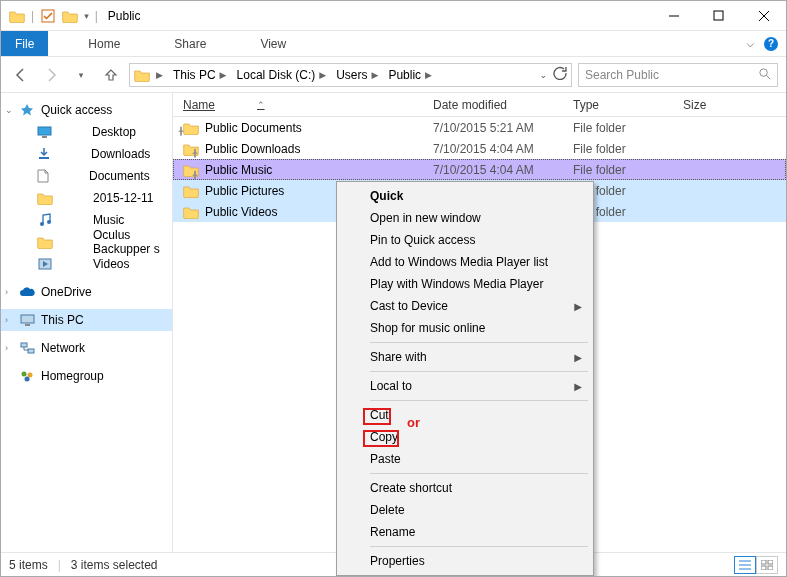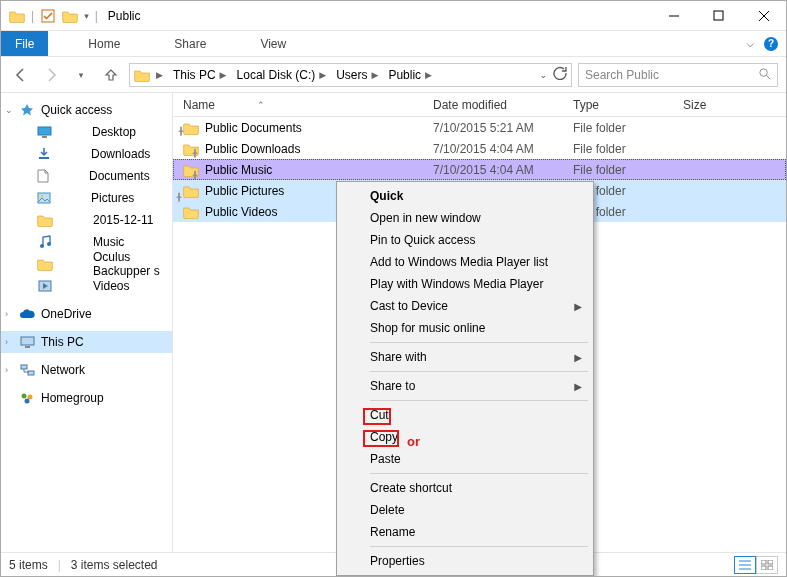--- a/index.html
+++ b/index.html
@@ -45,21 +45,21 @@
 .pin svg { width: 10px; height: 10px; fill: #8d8d8d; }
 
 
 .ic { width: 16px; height: 16px; display: inline-flex; align-items: center; justify-content: center; }
 .folder-svg { width: 16px; height: 14px; }
 
 
 .content { flex: 1; display: flex; flex-direction: column; }
 .col-headers { height: 24px; display: flex; align-items: center; border-bottom: 1px solid #e5e5e5; color: #3b3b3b; }
 .col { padding-left: 10px; }
-.col.name { width: 250px; display:flex; align-items:center; gap:42px; }
+.col.name { width: 250px; display:flex; align-items:center; gap:42px;text-decoration:underline; }
 .col.date { width: 140px; }
 .col.type { width: 110px; }
 .col.size { flex: 1; }
 .sort-arrow { font-size: 9px; color: #666; }
 
 .rows { flex: 1; }
 .row { height: 21px; display: flex; align-items: center; }
 .row.sel { background: #cde8ff; }
 .row.sel-focus { background: #c4b5fd; outline: 1px dotted #555; outline-offset: -1px; }
 .cell { padding-left: 10px; color: #000; white-space: nowrap; overflow: hidden; }
@@ -245,33 +245,20 @@
                 <path d="M8 1v3h3" fill="none" stroke="#888"></path>
               </svg>
             </span>
             <span>Documents</span>
             <span class="pin"><svg viewBox="0 0 12 12">
                 <path d="M5 1h2v4l2 1v1H7v4l-1 1-1-1V7H3V6l2-1z"></path>
               </svg></span>
           </div>
           <div class="side-item child">
             <span class="ic">
-              <svg width="14" height="12" viewBox="0 0 14 12">
-                <rect x="1" y="1" width="12" height="10" fill="#bcdff4" stroke="#4a92c6"></rect>
-                <circle cx="5" cy="4" r="1.3" fill="#f4c33c"></circle>
-                <path d="M1 10l4-4 3 3 2-2 3 3" fill="none" stroke="#4a92c6"></path>
-              </svg>
-            </span>
-            <span>Pictures</span>
-            <span class="pin"><svg viewBox="0 0 12 12">
-                <path d="M5 1h2v4l2 1v1H7v4l-1 1-1-1V7H3V6l2-1z"></path>
-              </svg></span>
-          </div>
-          <div class="side-item child">
-            <span class="ic">
               <svg width="16" height="14" viewBox="0 0 24 20">
                 <path d="M1 4h8l2 3h12v11a2 2 0 0 1-2 2H3a2 2 0 0 1-2-2z" fill="#ffd76b" stroke="#d9a43b"></path>
               </svg>
             </span>
             <span>2015-12-11</span>
           </div>
           <div class="side-item child">
             <span class="ic">
               <svg width="13" height="14" viewBox="0 0 13 14">
                 <path d="M4 11V2l7-1v8" fill="none" stroke="#2f72b7" stroke-width="1.3"></path>
@@ -471,21 +458,21 @@
     <div class="ctx-item">
       <span>Shop for music online</span>
     </div>
     <div class="ctx-sep"></div>
     <div class="ctx-item">
       <span>Share with</span>
       <span class="sub">▶</span>
     </div>
     <div class="ctx-sep"></div>
     <div class="ctx-item">
-      <span>Share to</span>
+      <span>Local to</span>
       <span class="sub">▶</span>
     </div>
     <div class="ctx-sep"></div>
     <div class="ctx-item">
       <span>Cut</span>
     </div>
     <div class="ctx-item">
       <span>Copy</span>
     </div>
     <div class="ctx-item">
@@ -502,13 +489,13 @@
       <span>Rename</span>
     </div>
     <div class="ctx-sep"></div>
     <div class="ctx-item">
       <span>Properties</span>
     </div>
   </div>
 
 <div class="annot-box" style="left:362px; top:407px; width:28px; height:17px;"></div>
 <div class="annot-box" style="left:362px; top:429px; width:36px; height:17px;"></div>
-<div class="annot-or" style="left:406px; top:433px;">or</div>
+<div class="annot-or" style="left:406px; top:414px;">or</div>
 
 </body></html>

